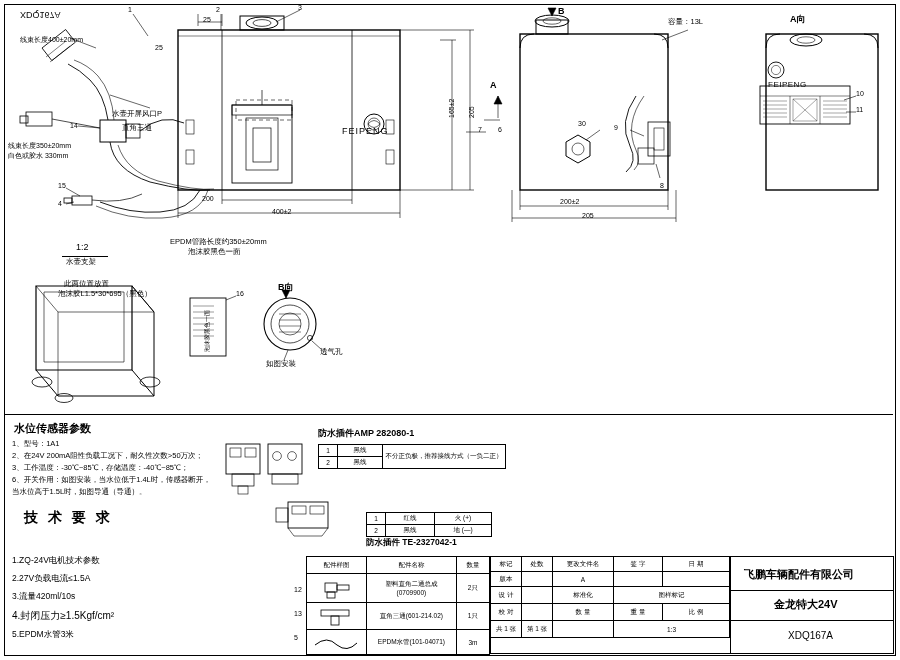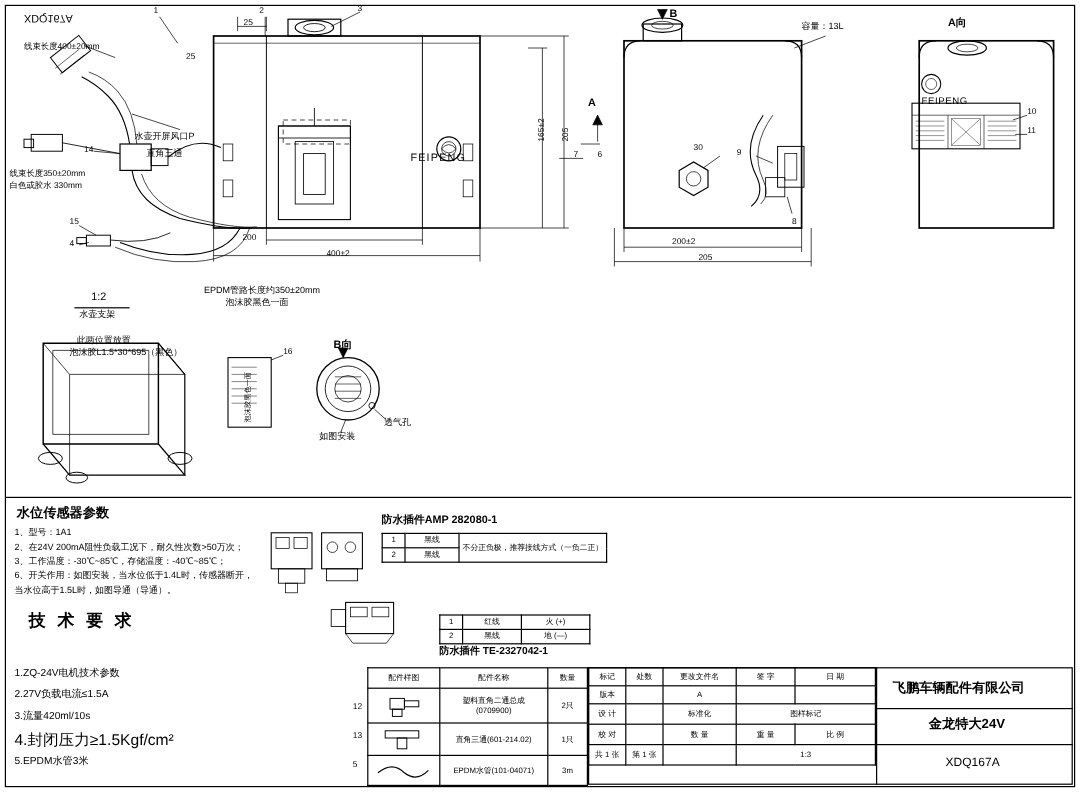--- a/index.html
+++ b/index.html
@@ -294,21 +294,21 @@
   <div class="lbl cn" style="left:12px;top:440px;">1、型号：1A1</div>
   <div class="lbl cn" style="left:12px;top:452px;">2、在24V 200mA阻性负载工况下，耐久性次数&gt;50万次；</div>
   <div class="lbl cn" style="left:12px;top:464px;text-align:center;">3、工作温度：-30℃~85℃，存储温度：-40℃~85℃；</div>
   <div class="lbl cn" style="left:12px;top:476px;">6、开关作用：如图安装，当水位低于1.4L时，传感器断开，</div>
   <div class="lbl cn" style="left:12px;top:488px;">当水位高于1.5L时，如图导通（导通）。</div>
 
   <div class="lbl cn" style="left:24px;top:509px;font-size:14px;font-weight:bold;letter-spacing:3px;">技 术 要 求</div>
   <div class="lbl cn" style="left:12px;top:556px;font-size:8.5px;">1.ZQ-24V电机技术参数</div>
   <div class="lbl cn" style="left:12px;top:574px;font-size:8.5px;">2.27V负载电流≤1.5A</div>
   <div class="lbl cn" style="left:12px;top:592px;font-size:8.5px;">3.流量420ml/10s</div>
-  <div class="lbl cn" style="left:12px;top:610px;font-size:13px;text-align:center;">4.封闭压力≥1.5Kgf/cm²</div>
+  <div class="lbl cn" style="left:12px;top:610px;font-size:10px;text-align:center;">4.封闭压力≥1.5Kgf/cm²</div>
   <div class="lbl cn" style="left:12px;top:630px;font-size:8.5px;">5.EPDM水管3米</div>
 
   <div class="lbl cn" style="left:318px;top:428px;font-size:9px;font-weight:bold;">防水插件AMP 282080-1</div>
 
   <svg width="900" height="660">
 
     <rect x="226" y="444" width="34" height="30" fill="none" stroke="#000" stroke-width="0.9"></rect>
     <rect x="230" y="448" width="11" height="9" fill="none" stroke="#000" stroke-width="0.6"></rect>
     <rect x="245" y="448" width="11" height="9" fill="none" stroke="#000" stroke-width="0.6"></rect>
     <rect x="232" y="474" width="22" height="12" fill="none" stroke="#000" stroke-width="0.7"></rect>

